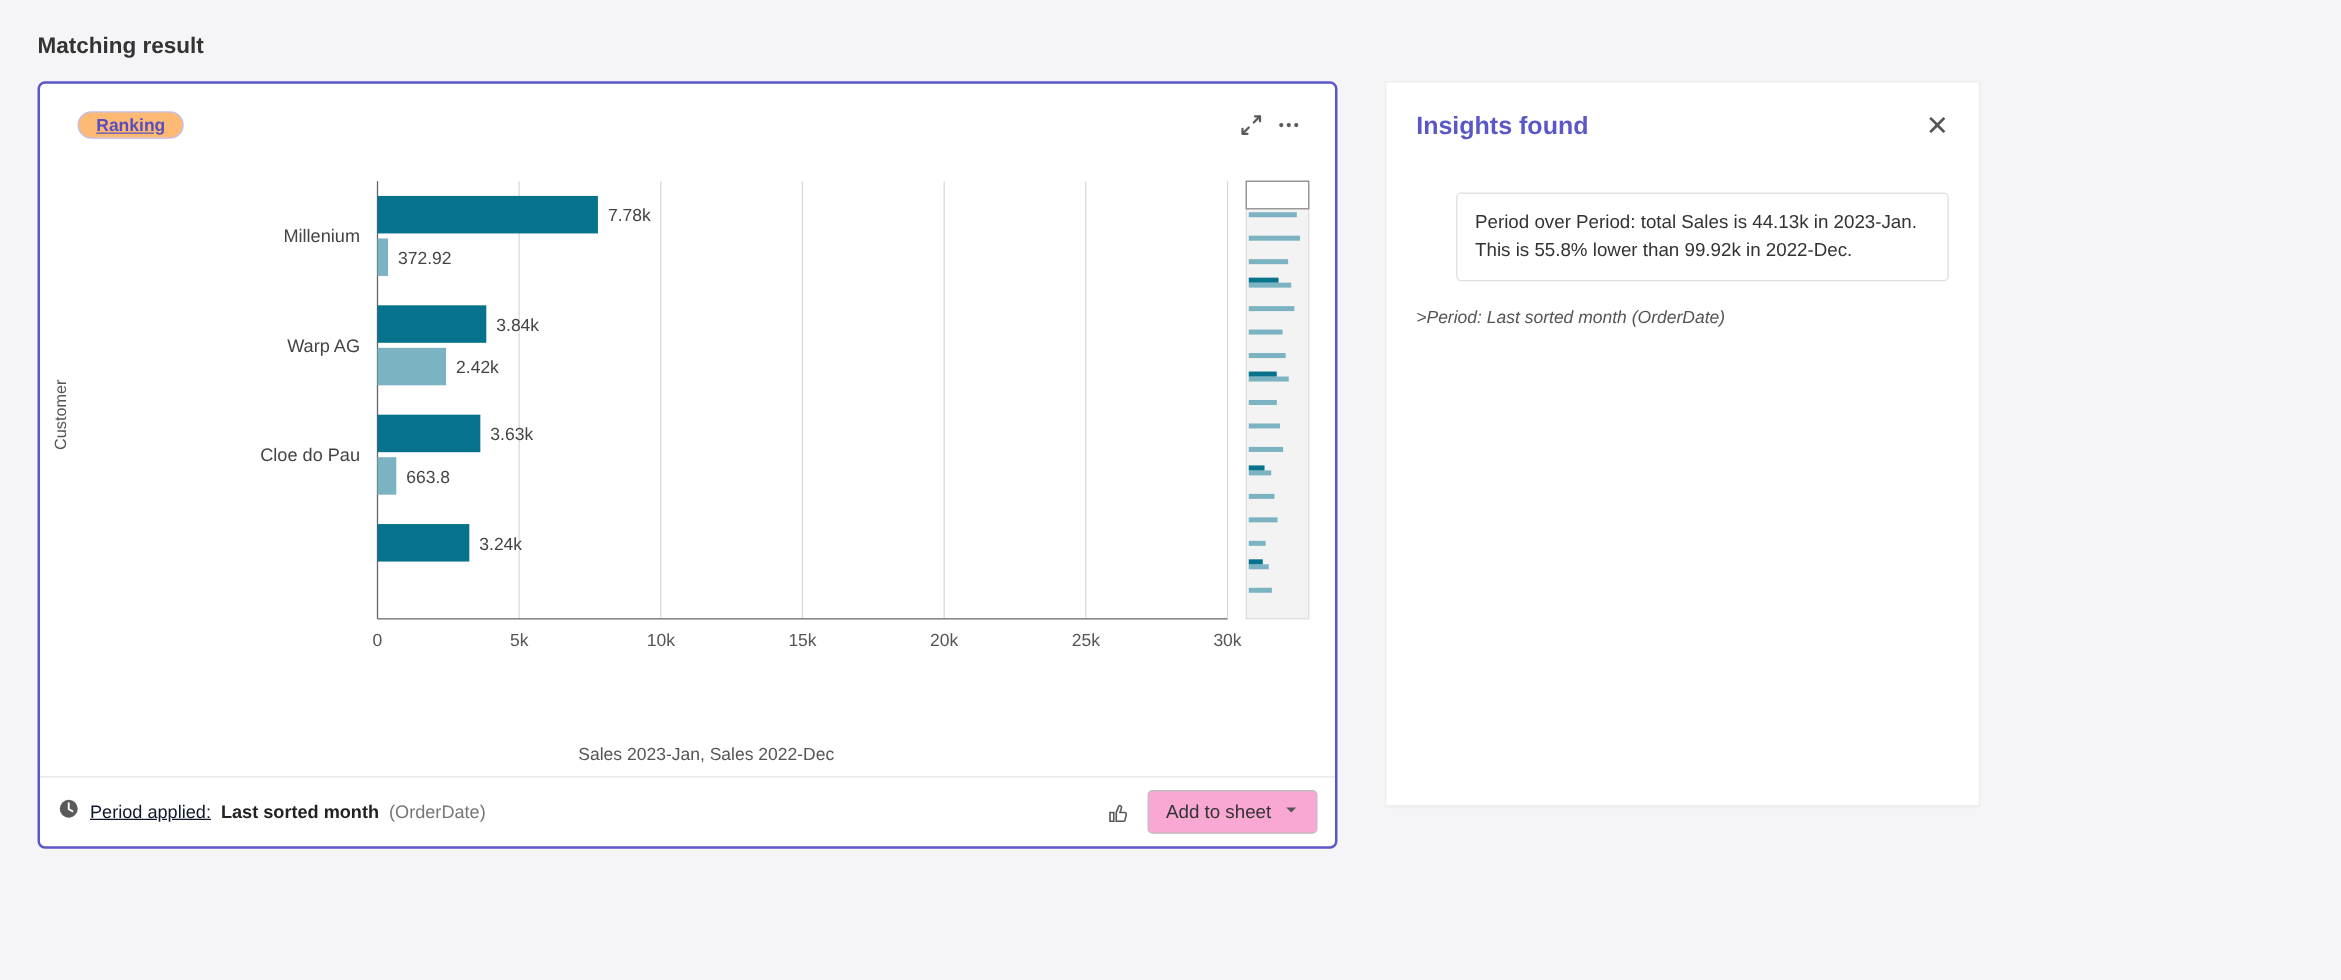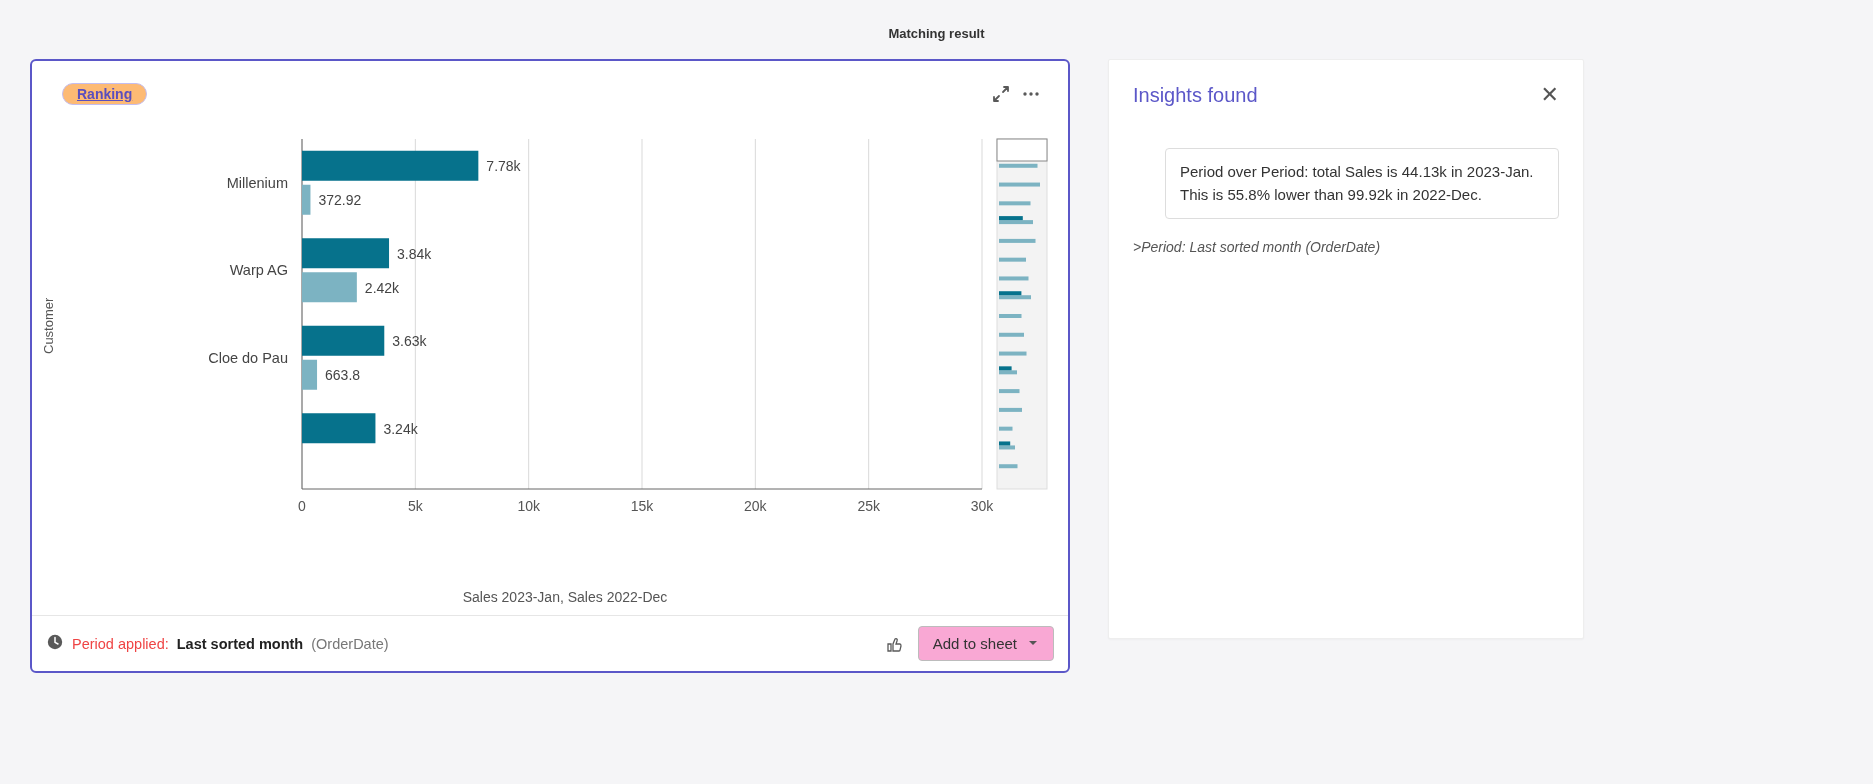--- a/index.html
+++ b/index.html
@@ -1,38 +1,38 @@
 <!DOCTYPE html>
 <html><head>
 <meta charset="utf-8">
 <style>
   * { box-sizing: border-box; margin: 0; padding: 0; }
   body { font-family: -apple-system, BlinkMacSystemFont, "Segoe UI", Helvetica, Arial, sans-serif; background:#f5f5f7; color:#333; }
   .page { padding: 18px 30px; width:1873px; }
-  .section-title { font-size: 13px; font-weight:600; color:#333; margin: 8px 0 18px 0; text-align: center; }
+  .section-title { font-size: 18px; font-weight:600; color:#333; margin: 8px 0 18px 0; }
   .layout { display:flex; gap: 38px; align-items:flex-start; }
   .card { background:#fff; border:2px solid #5b57c8; border-radius:6px; width:1040px; position:relative; }
   .card-header { display:flex; align-items:center; padding: 18px 22px 10px 18px; }
   .card-title { font-size:18px; font-weight:600; color:#222; }
   .chip { margin-left:12px; background:#fdba74; color:#5a4ebe; border:1px solid #c3bdf0; border-radius:14px; padding: 2px 14px; font-size:14px; font-weight:600;text-decoration:underline; }
   .spacer { flex:1; }
   .icon-btn { width:30px; height:30px; display:flex; align-items:center; justify-content:center; cursor:pointer; color:#595959; border-radius:4px; }
   .chart-body { position:relative; height: 470px; padding: 0 18px 0 6px; }
   .yaxis-label { position:absolute; left:16px; top: 50%; transform: translateY(-50%) rotate(-90deg); transform-origin:left center; font-size:13px; color:#555; }
   .plot { position:absolute; left: 60px; right: 18px; top: 10px; bottom: 18px; }
   .xaxis-label { text-align:center; font-size:14px; color:#555; padding-bottom: 10px; padding-left: 30px; }
   .card-footer { border-top:1px solid #e6e6e6; padding: 10px 14px; display:flex; align-items:center; gap:8px; }
-  .period-label { font-size:14.5px; color:#ef4444; }
+  .period-label { font-size:14.5px; color:#0f172a;text-decoration:underline; }
   .period-value { font-size:14.5px; color:#222; font-weight:600;text-align:center; }
   .period-sub { font-size:14.5px; color:#777; }
   .footer-spacer { flex:1; }
   .add-btn { border:1px solid #bcbcbc; background:#f9a8d4; border-radius:4px; padding: 8px 14px; font-size:15px; color:#333; display:flex; align-items:flex-start; gap:10px; cursor:pointer; }
   .panel { background:#fff; border:1px solid #eee; border-radius:2px; width: 476px; padding: 22px 24px; min-height: 580px; box-shadow: 0 1px 2px rgba(0,0,0,0.03); }
   .panel-head { display:flex; align-items:center; margin-bottom: 40px; }
-  .panel-title { font-size:20px; font-weight:400; color:#5b57c8; }
+  .panel-title { font-size:20px; font-weight:700; color:#5b57c8; }
   .close-x { font-size:22px; color:#555; cursor:pointer; }
   .insight-box { border:1px solid #ddd; border-radius:4px; padding: 12px 14px; font-size:15px; line-height:1.5; color:#333;margin-left:32px; }
   .insight-note { margin-top: 20px; font-size:14px; color:#555; font-style:italic; }
   svg text { font-family: inherit; }
   .bar-s1 { fill:#06728c; } 
   .bar-s2 { fill:#7cb3c2; } 
   .grid-line { stroke:#d9d9d9; stroke-width:1; }
   .axis-line { stroke:#666; stroke-width:1; }
   .tick-text { fill:#555; font-size:14px; }
   .cat-text { fill:#444; font-size:14.5px; text-anchor:end; }

